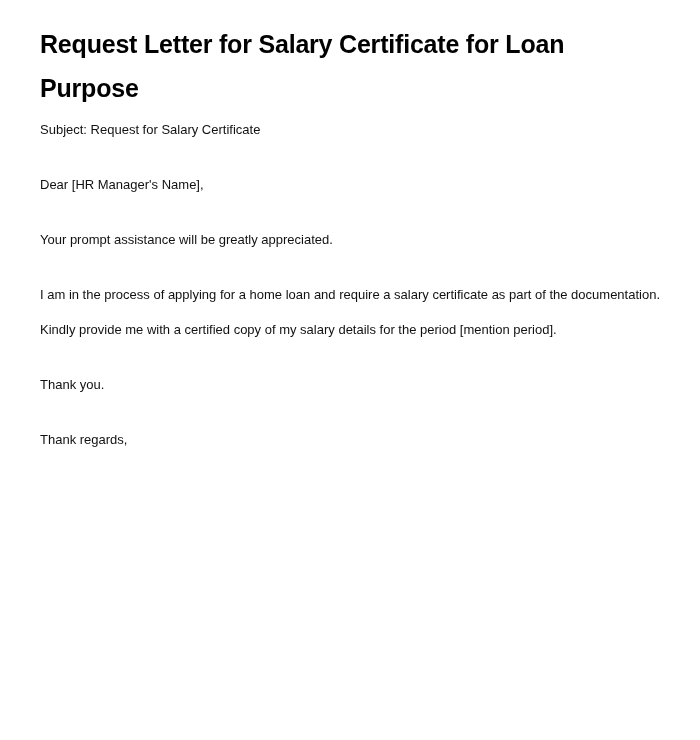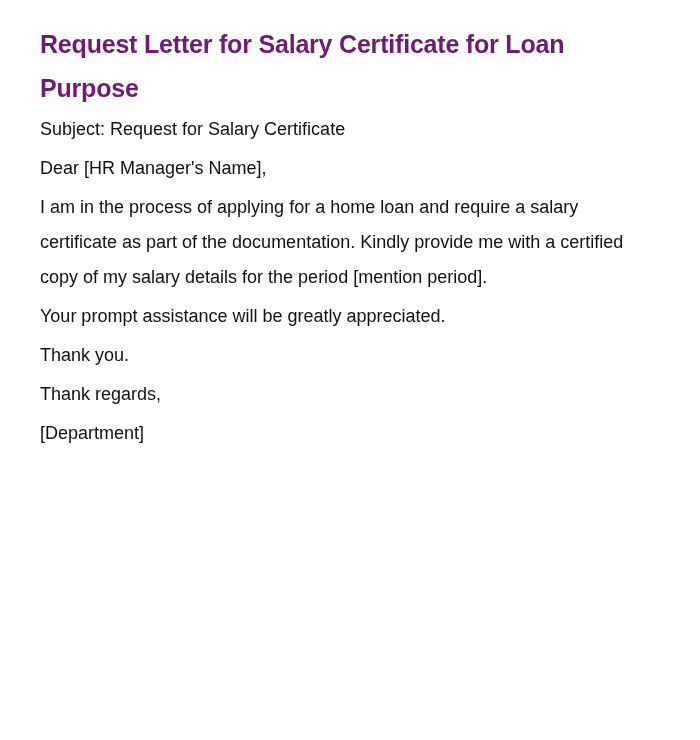--- a/index.html
+++ b/index.html
@@ -18,37 +18,36 @@
       position: relative;
       padding: 22px 40px 0 40px;
       box-sizing: border-box;
       width: 700px;
     }
     .title {
       margin: 0;
       font-size: 25px;
       font-weight: bold;
       line-height: 44px;
-      color: #701a75;
+      color: #000000;
       letter-spacing: -0.2px;
     }
     .para {
       margin: 0;
-      font-size: 18px;
+      font-size: 13px;
       line-height: 35px;
       color: #111111;
     }
     .subject { margin-top: 2px; }
-    .para + .para { margin-top: 4px; }
+    .para + .para { margin-top: 20px; }
   </style>
 </head>
 <body>
 
 <div class="page">
   <h1 class="title">Request Letter for Salary Certificate for Loan Purpose</h1>
   <p class="para subject">Subject: Request for Salary Certificate</p>
   <p class="para">Dear [HR Manager's Name],</p>
+  <p class="para">Your prompt assistance will be greatly appreciated.</p>
   <p class="para">I am in the process of applying for a home loan and require a salary certificate as part of the documentation. Kindly provide me with a certified copy of my salary details for the period [mention period].</p>
-  <p class="para">Your prompt assistance will be greatly appreciated.</p>
   <p class="para">Thank you.</p>
   <p class="para">Thank regards,</p>
-  <p class="para">[Department]</p>
 </div>
 
 </body></html>

